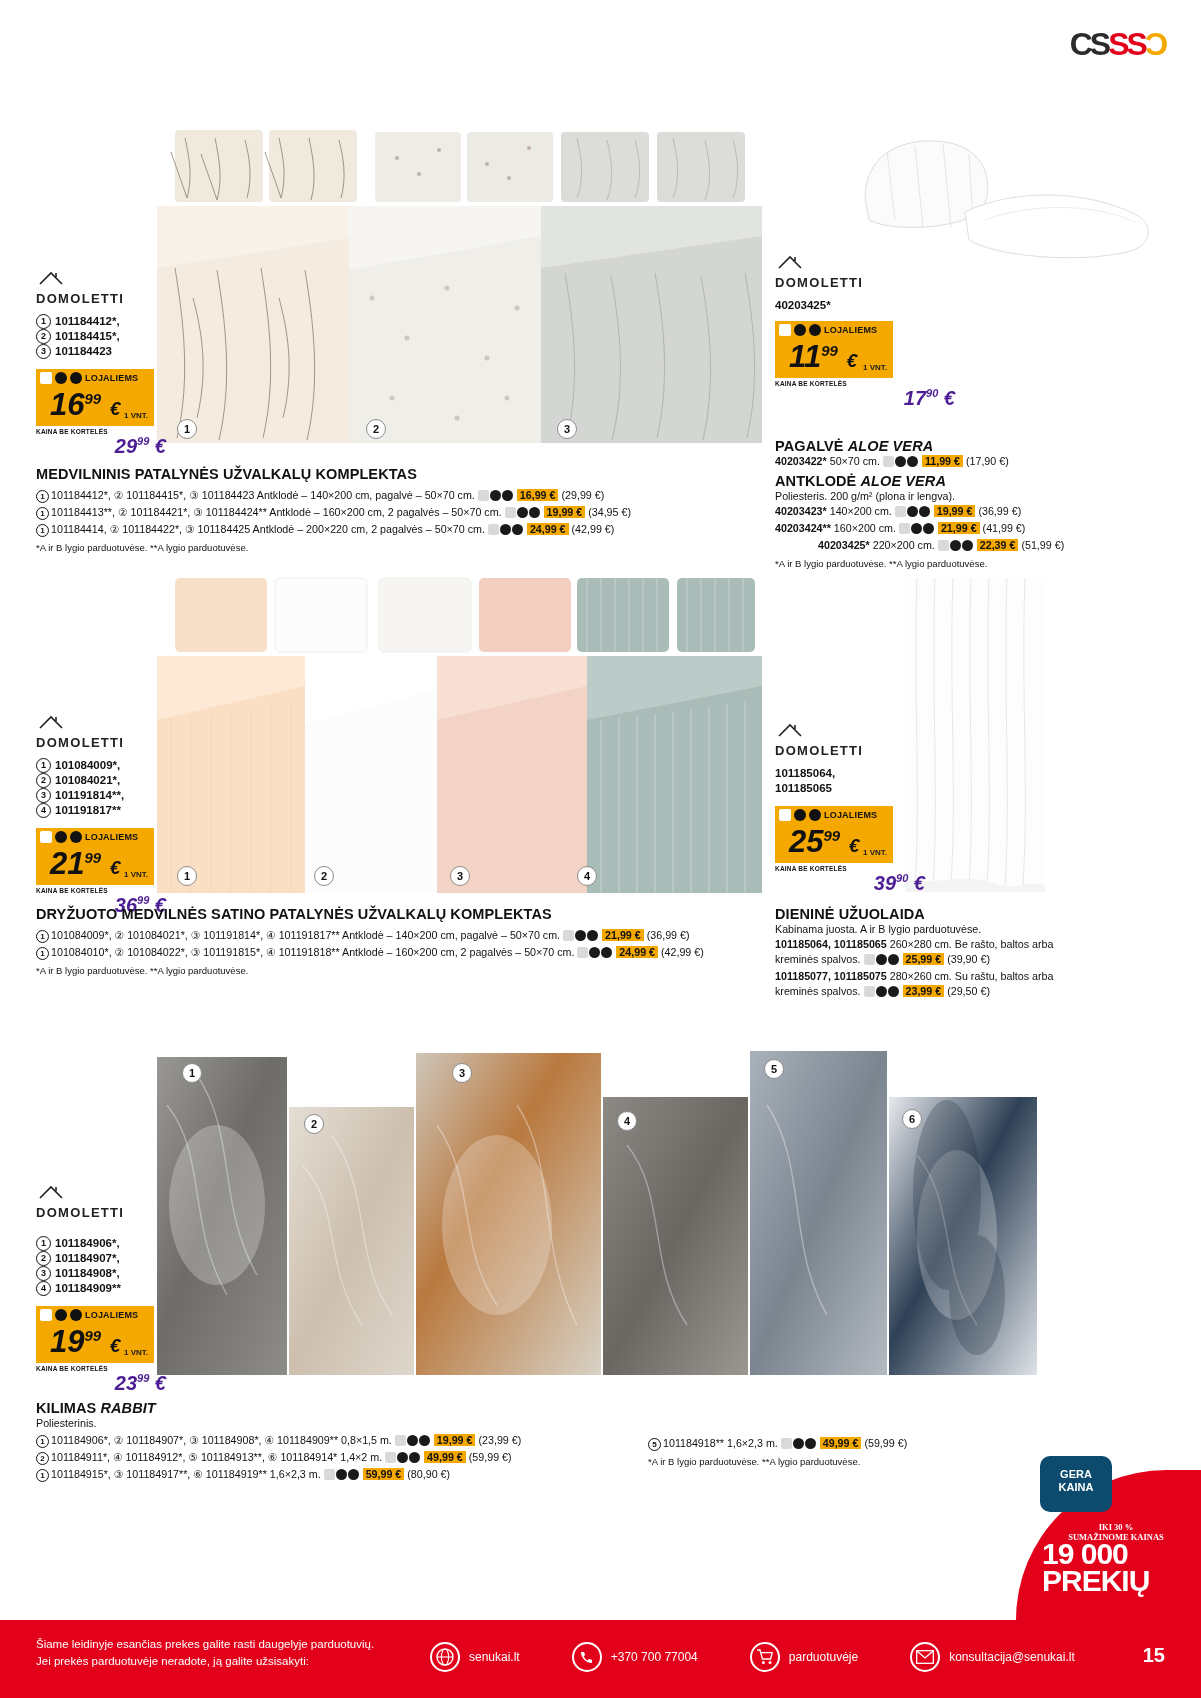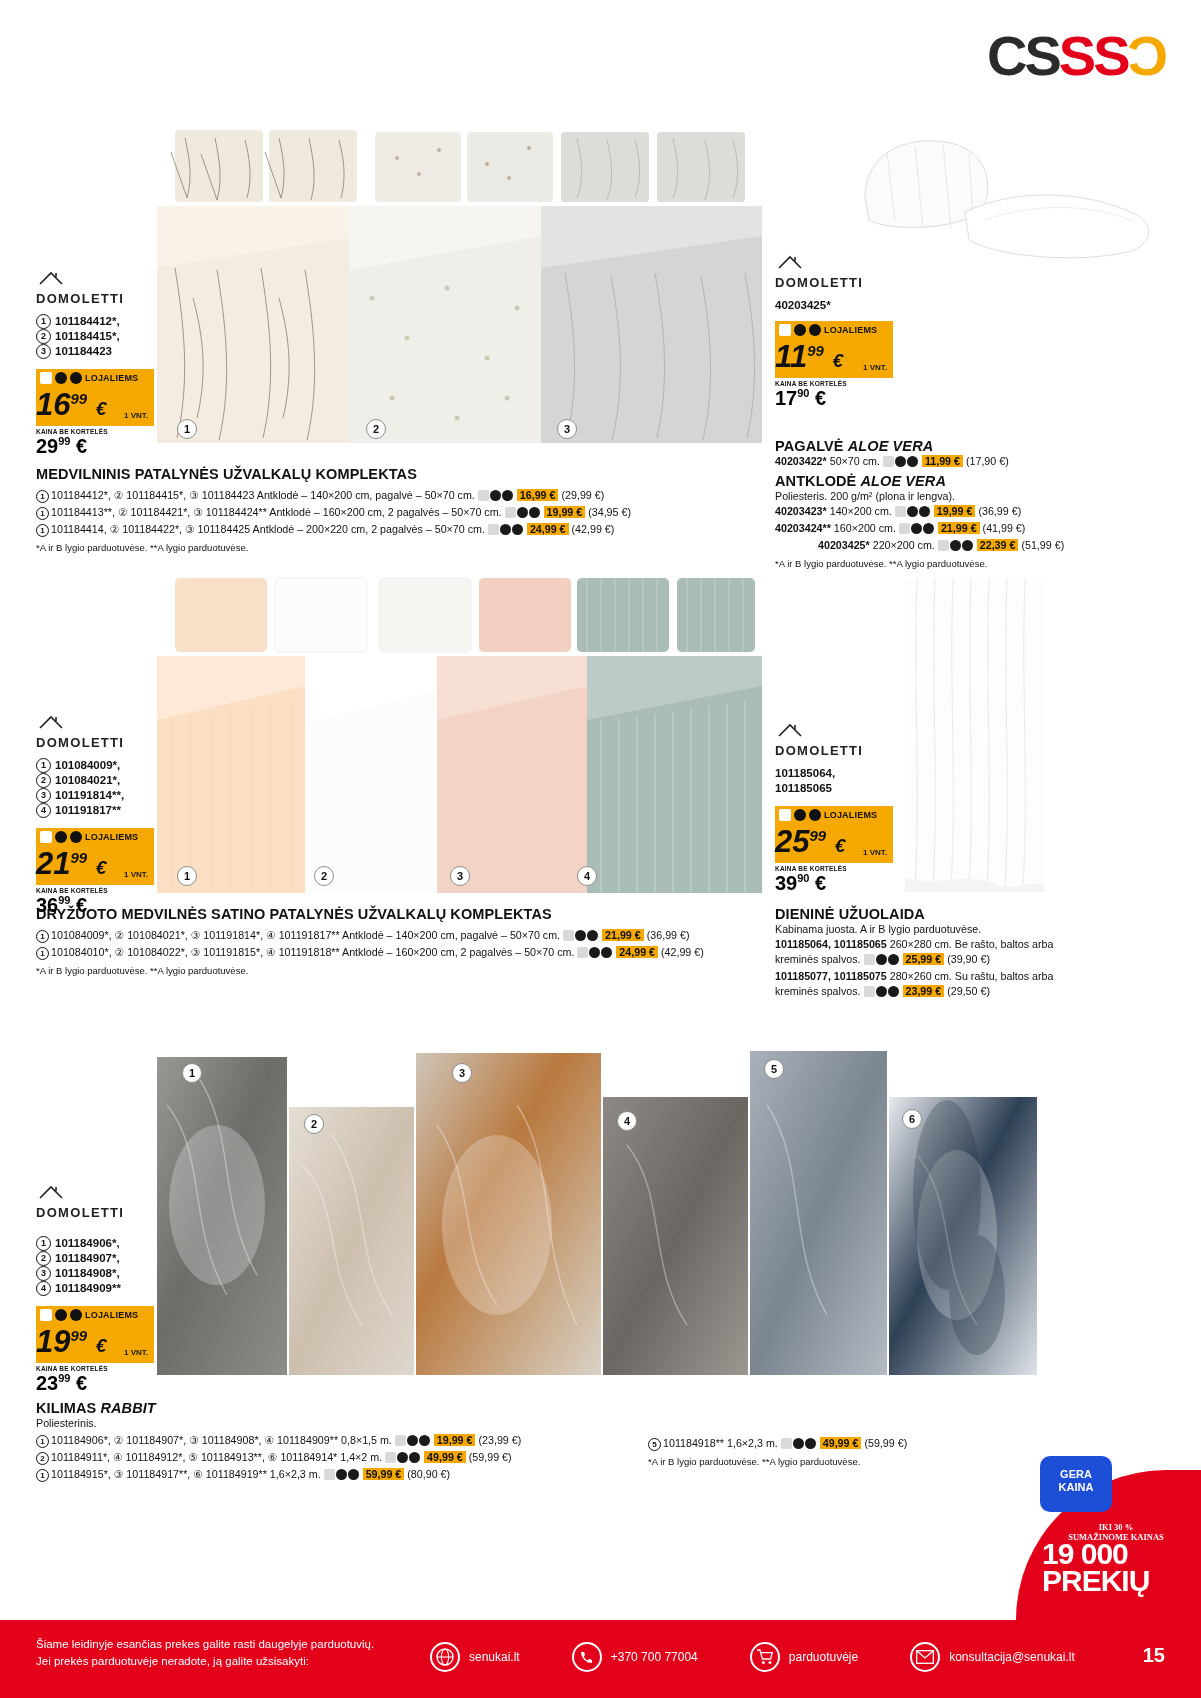--- a/index.html
+++ b/index.html
@@ -6,44 +6,44 @@
   html, body { margin:0; padding:0; }
   body {
     width:1201px; height:1698px; position:relative;
     font-family:"Liberation Sans", sans-serif;
     background:#ffffff; color:#1a1a1a;
     overflow:hidden;
   }
   .page { position:relative; width:1201px; height:1698px; }
 
   
-  .logo { position:absolute; right:36px; top:28px; font-weight:bold; font-size:56px; letter-spacing:-3px; line-height:1; }
+  .logo { position:absolute; right:36px; top:28px; font-weight:bold; font-size:32px; letter-spacing:-3px; line-height:1; }
   .logo .c { color:#2b2b2b; } .logo .s1 { color:#e2001a; } .logo .s2 { color:#e2001a; } .logo .s3 { color:#f5a800; }
 
   
   .blk { position:absolute; }
   .brandname { font-size:13px; letter-spacing:1.3px; color:#222; font-weight:bold; }
   .roofico { width:30px; height:20px; display:block; margin-bottom:3px; }
   .codes { font-size:11.5px; line-height:15px; font-weight:bold; color:#111; }
   .codes .num { display:inline-block; width:15px; height:15px; border:1px solid #111; border-radius:50%; text-align:center; line-height:13px; font-size:9px; font-weight:bold; margin-right:4px; vertical-align:1px; }
   .plaincode { font-size:11.5px; line-height:15px; font-weight:bold; color:#111; }
 
   
   .pricebox { background:#F5A800; width:118px; padding:0 0 4px 0; position:relative; }
   .loyal { display:flex; align-items:center; gap:3px; padding:3px 4px 2px 4px; }
   .loyal .ic { width:12px; height:12px; border-radius:2px; background:#fff; display:inline-block; position:relative; }
   .loyal .ic.b { background:#111; border-radius:50%; }
   .loyal .ic.p { background:#111; border-radius:50%; }
   .loyal .txt { font-size:9px; font-weight:bold; color:#111; letter-spacing:0.2px; }
-  .bigprice { font-size:31px; font-weight:bold; line-height:26px; padding-left:0; color:#111; font-style:italic; }
+  .bigprice { font-size:31px; font-weight:bold; line-height:26px; padding-left:14px; color:#111; font-style:italic; }
   .bigprice sup { font-size:15px; vertical-align:super; }
   .bigprice .eur { font-size:19px; }
   .vnt { font-size:8px; position:absolute; right:6px; bottom:6px; font-weight:bold; }
   .nokort { font-size:6.5px; font-weight:bold; letter-spacing:0.2px; margin-top:2px; color:#111; }
-  .oldprice { font-size:20px; font-weight:bold; color:#000000; }
+  .oldprice { font-size:20px; font-weight:bold; font-style:italic; color:#4c1d95;text-align:right; }
   .oldprice sup { font-size:11px; vertical-align:super; }
 
   
   .ptitle { font-size:14.5px; font-weight:bold; color:#111; letter-spacing:0.1px; }
   .ptitle .it { font-style:italic; }
   .pdesc { font-size:10.7px; line-height:15px; color:#111; }
   .pdesc .num { display:inline-block; width:13px; height:13px; border:1px solid #111; border-radius:50%; text-align:center; line-height:11px; font-size:8px; font-weight:bold; margin-right:2px; }
   .hl { background:#F5A800; font-weight:bold; padding:0 3px; }
   .foot { font-size:9.5px; color:#111; margin-top:3px; }
   .icns { display:inline-block; white-space:nowrap; vertical-align:-2px; }
@@ -58,21 +58,21 @@
 
   
   .footer { position:absolute; left:0; bottom:0; width:1201px; height:78px; background:#E2001A; color:#fff; }
   .footer .note { position:absolute; left:36px; top:16px; font-size:11.5px; line-height:17px; }
   .footer .items { position:absolute; left:430px; top:22px; display:flex; gap:52px; align-items:center; font-size:12px; }
   .footer .fi { display:flex; align-items:center; gap:9px; }
   .footer .circ { width:30px; height:30px; border:2px solid #fff; border-radius:50%; display:flex; align-items:center; justify-content:center; }
   .footer .pg { position:absolute; right:36px; top:24px; font-size:20px; font-weight:bold; }
 
   .promo { position:absolute; right:0; bottom:78px; width:185px; height:150px; background:#E2001A; border-top-left-radius:160px; color:#fff; }
-  .promo .gk { position:absolute; left:24px; top:-14px; width:72px; height:56px; background:#1d4ed8; border-radius:10px; color:#fff; font-size:11px; font-weight:bold; text-align:center; line-height:13px; padding-top:12px; }
+  .promo .gk { position:absolute; left:24px; top:-14px; width:72px; height:56px; background:#0c4a6e; border-radius:10px; color:#fff; font-size:11px; font-weight:bold; text-align:center; line-height:13px; padding-top:12px; }
   .promo .small { position:absolute; left:40px; top:52px; font-size:8.5px; font-weight:bold; text-align:center; width:120px; line-height:10px;font-family:Liberation Serif, serif; }
   .promo .big { position:absolute; left:26px; top:70px; font-size:30px; font-weight:bold; line-height:27px; letter-spacing:-1px; }
 </style>
 </head>
 <body>
 
 <div class="page">
 
   <div class="logo">
     <span class="c">C</span><span class="c">S</span><span class="s1">S</span><span class="s2">S</span><span class="s3">Ɔ</span>

